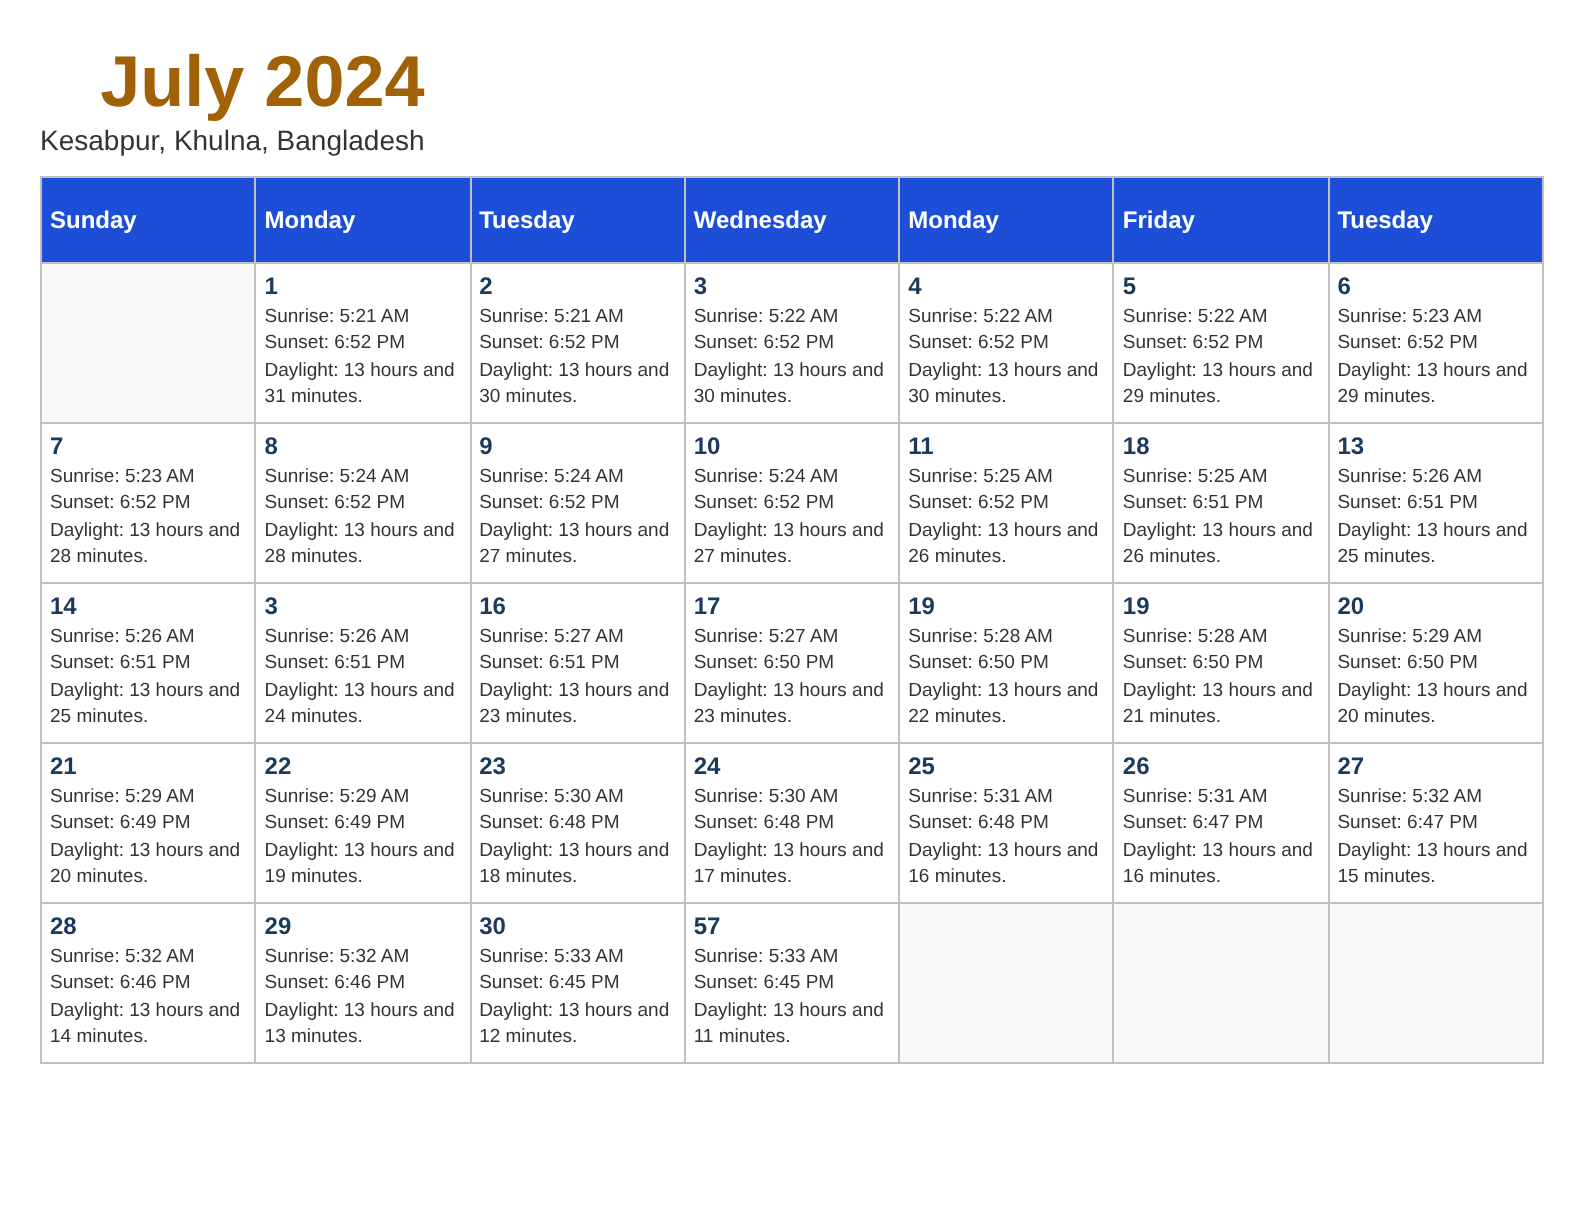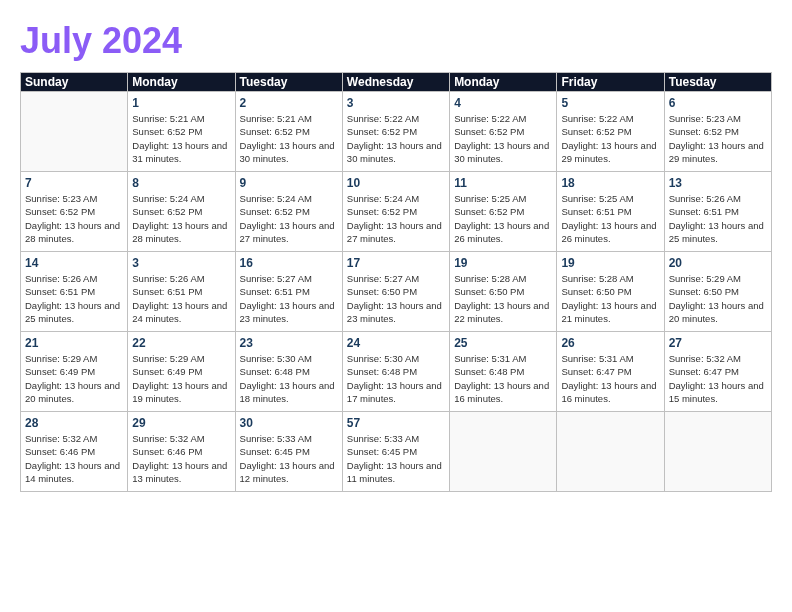--- a/index.html
+++ b/index.html
@@ -33,35 +33,35 @@
       width: 30px;
       height: 30px;
       margin-left: 2px;
     }
     .title-block {
       text-align: right;
     }
     .month-year {
       font-size: 36px;
       font-weight: bold;
-      color: #8b5cf6;
+      color: #a16207;
     }
     .location {
       font-size: 14px;
       color: #333;
     }
     table {
       width: 100%;
       border-collapse: collapse;
       font-size: 10px;
     }
     thead tr th {
-      background-color: #0f172a;
+      background-color: #1d4ed8;
       color: #fff;
-      padding: 2px 4px;
+      padding: 14px 4px;
       text-align: left;
       font-size: 12px;
       font-weight: bold;
       border: 1px solid #c0c0c0;
     }
     tbody tr td {
       border: 1px solid #c0c0c0;
       vertical-align: top;
       padding: 4px;
       height: 80px;
@@ -81,20 +81,21 @@
     .empty-cell {
       background: #f9f9f9;
     }
   </style>
 </head>
 <body>
 
 <div class="header">
   <div class="title-block">
     <div class="month-year">July 2024</div>
+    <div class="location">Kesabpur, Khulna, Bangladesh</div>
   </div>
 </div>
 
 <table>
   <thead>
     <tr>
     <th>Sunday</th>
         <th>Monday</th>
         <th>Tuesday</th>
         <th>Wednesday</th>

